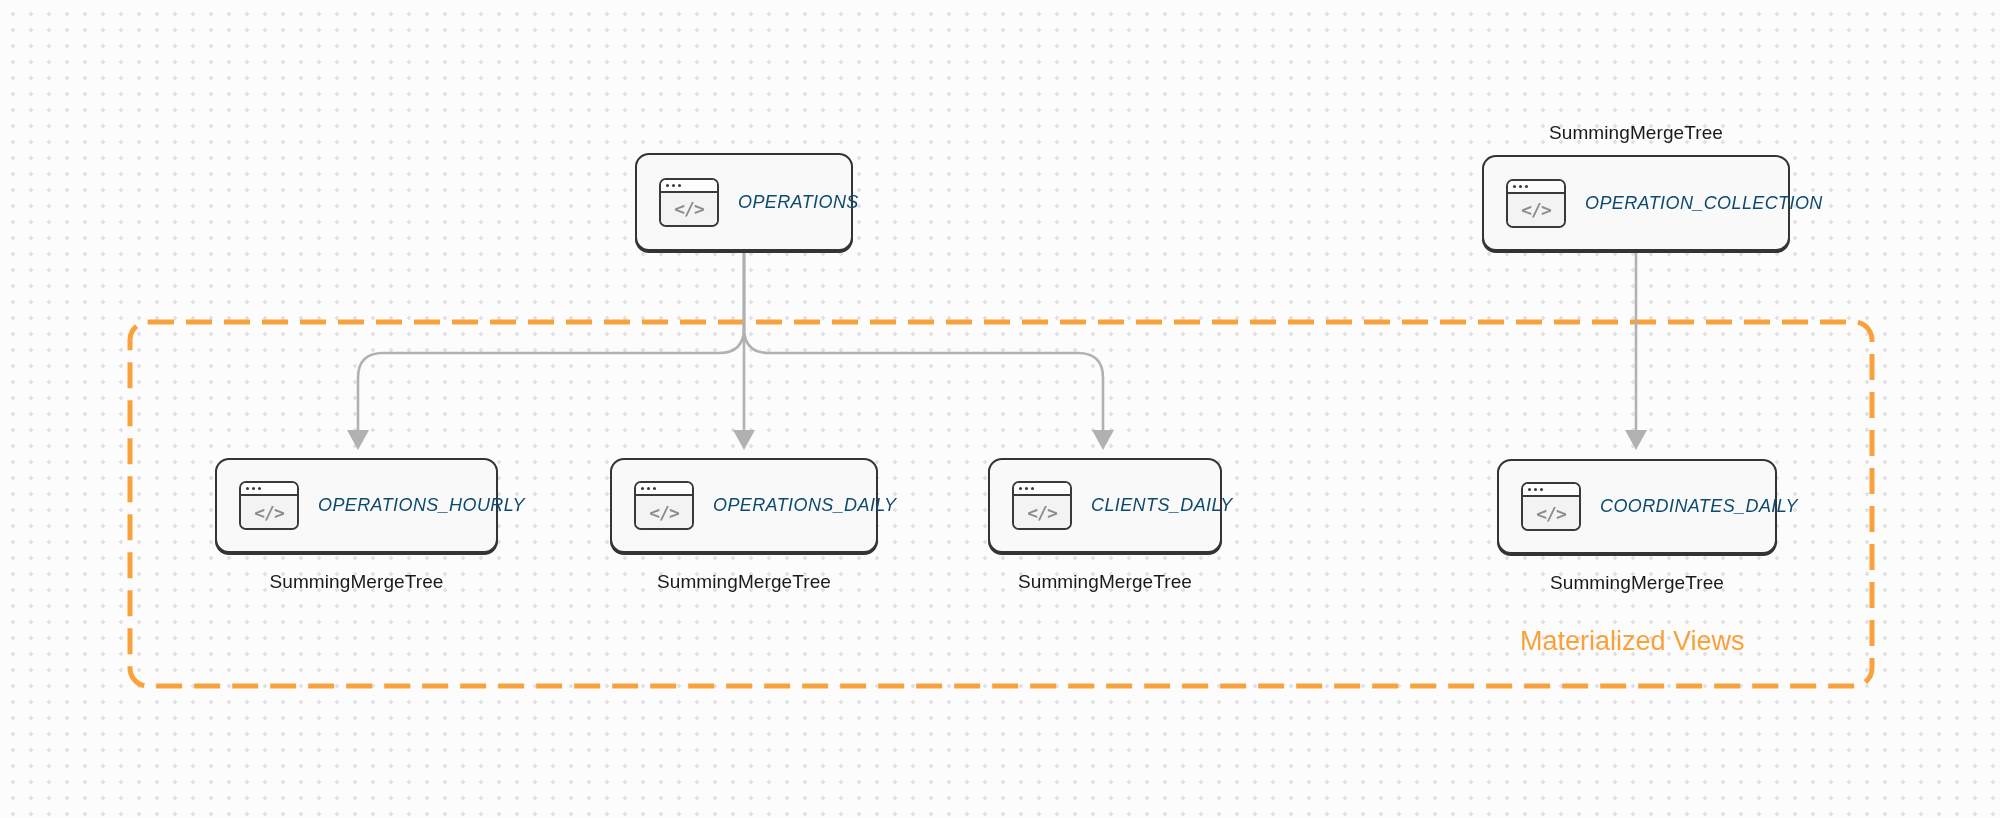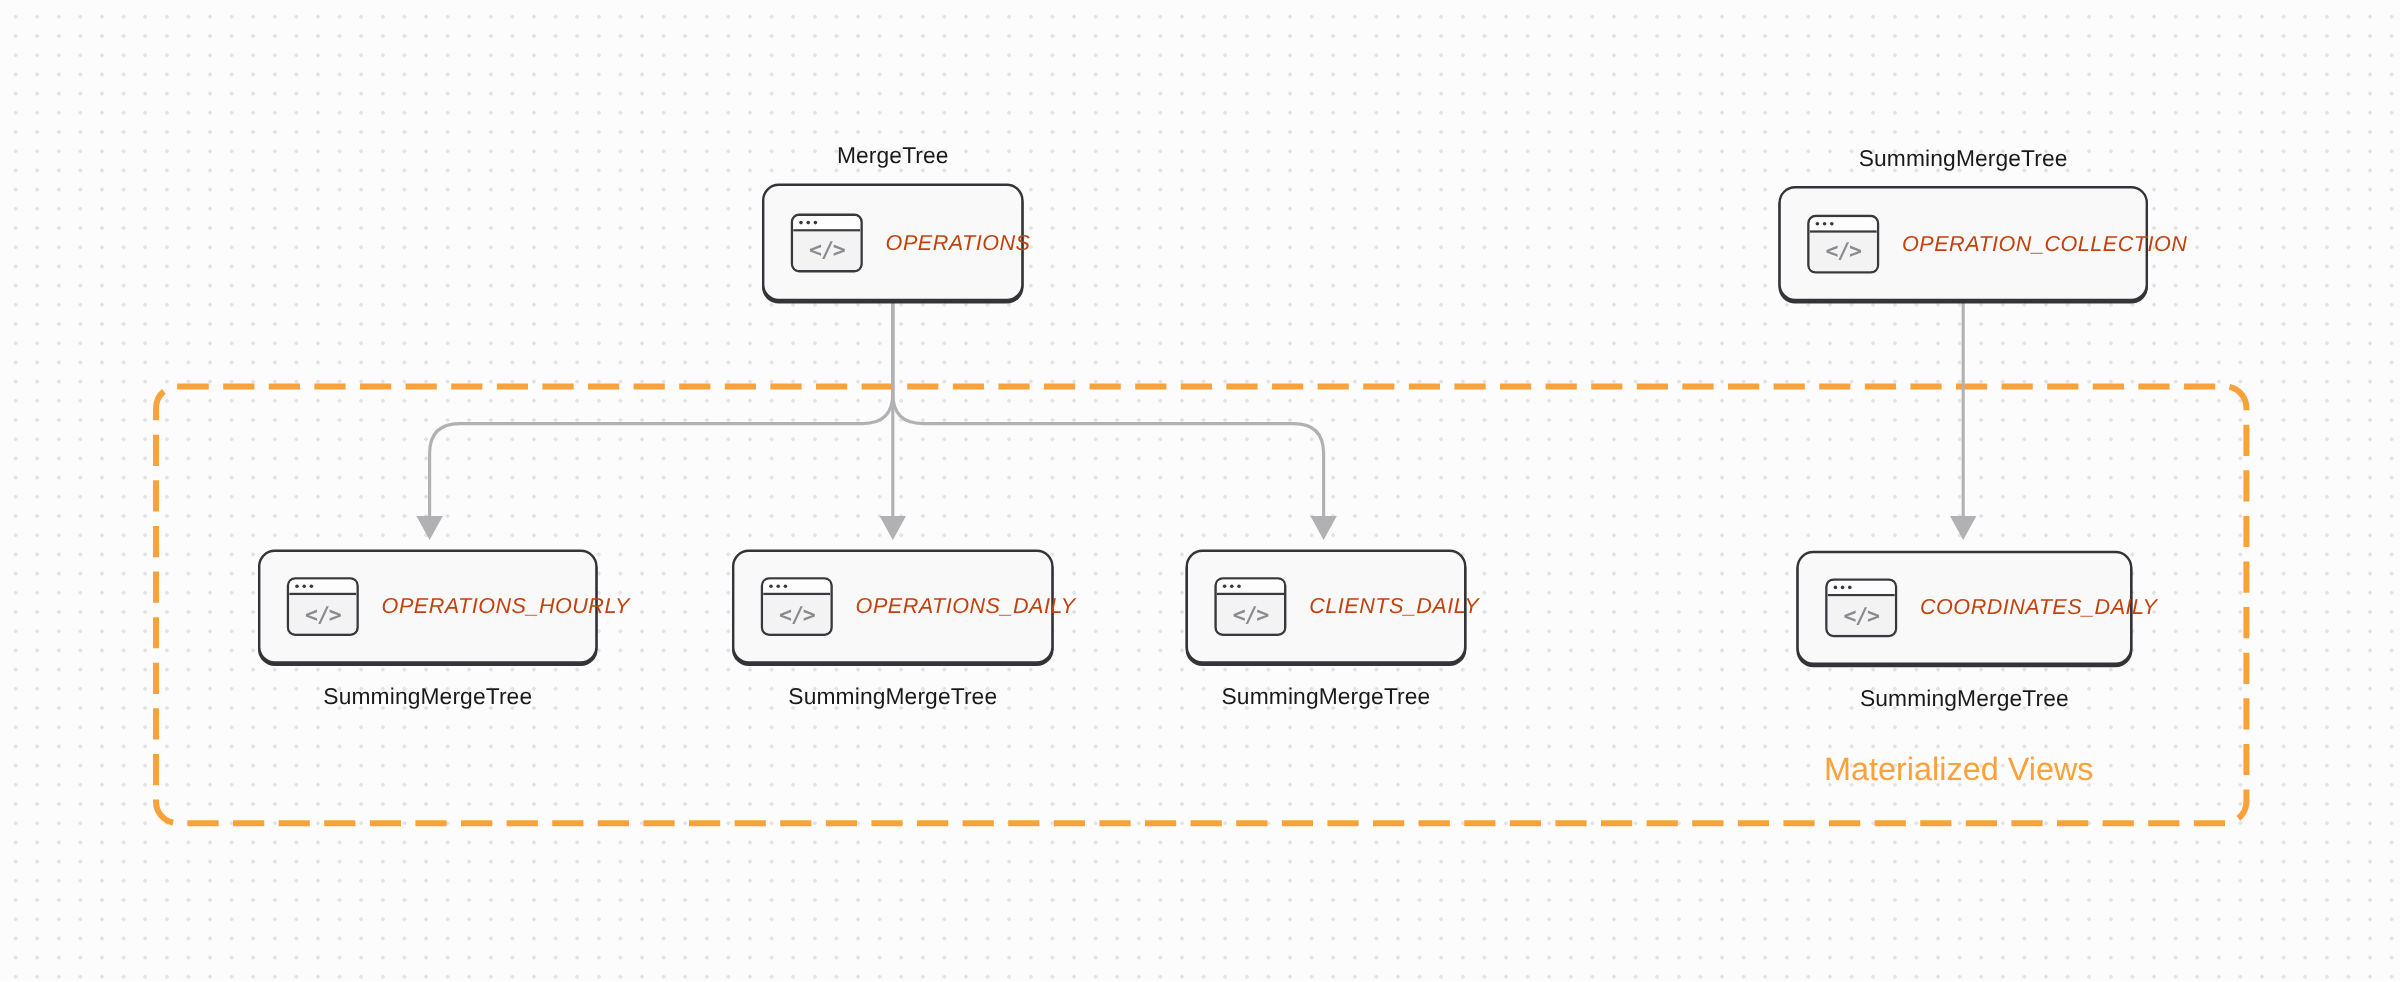--- a/index.html
+++ b/index.html
@@ -48,21 +48,21 @@
     font-weight: 500;
     color: #1a1a1c;
     letter-spacing: 0.1px;
     white-space: nowrap;
   }
   .engine-label.above { top: -33px; }
   .engine-label.below { bottom: -40px; }
   .node-title {
     font-style: italic;
     font-size: 18px;
-    color: #c2410c;
+    color: #0c4a6e;
     letter-spacing: 0.4px;
     white-space: nowrap;
   }
   .win-icon {
     width: 60px; height: 49px;
     border: 2.5px solid #39393d;
     border-radius: 7px;
     background: #ffffff;
     display: flex;
     flex-direction: column;
@@ -126,21 +126,20 @@
     <polygon points="744,450 733,430 755,430" fill="#B1B1B3"></polygon>
 
     <path d="M 744 251 L 744 328 Q 744 353 769 353 L 1078 353 Q 1103 353 1103 378 L 1103 431" fill="none" stroke-width="2.6" stroke-linecap="round" stroke="#B1B1B3"></path>
     <polygon points="1103,450 1092,430 1114,430" fill="#B1B1B3"></polygon>
 
     <path d="M 1636 251 L 1636 431" fill="none" stroke-width="2.6" stroke-linecap="round" stroke="#B1B1B3"></path>
     <polygon points="1636,450 1625,430 1647,430" fill="#B1B1B3"></polygon>
   </svg>
 
   <div class="node" style="left:635px; top:153px; width:218px; height:98px;">
-    <div class="engine-label above">MergeTree</div>
     <div class="node-box">
       <span class="win-icon">
         <span class="win-header">
             <i class="win-dot"></i>
             <i class="win-dot"></i>
             <i class="win-dot"></i>
           </span>
         <span class="win-body">&lt;/&gt;</span>
       </span>
       <span class="node-title">OPERATIONS</span>

